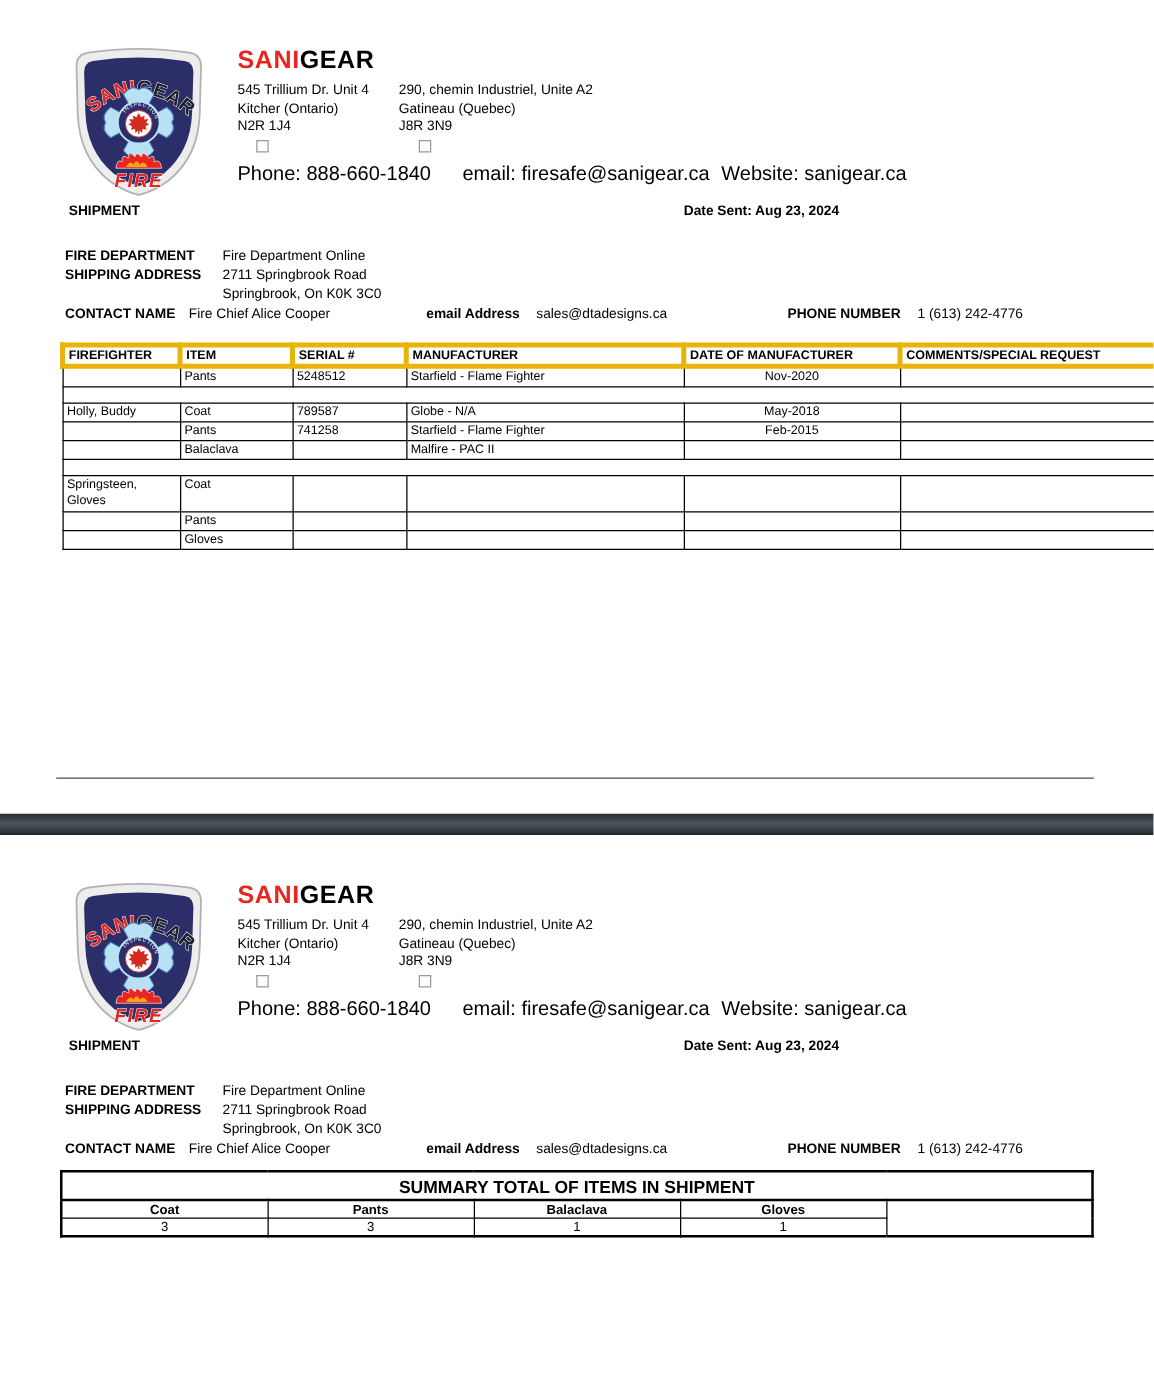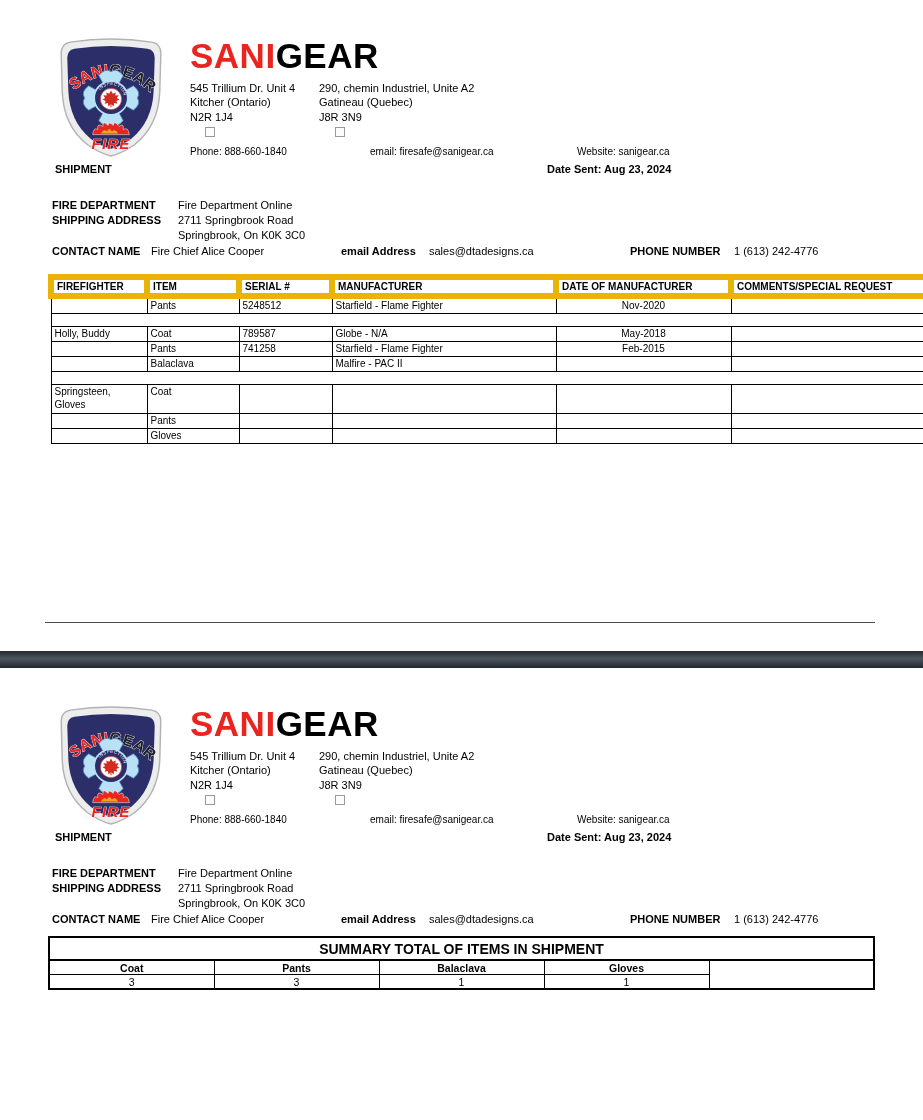--- a/index.html
+++ b/index.html
@@ -9,46 +9,46 @@
     background:linear-gradient(#dfdfdf,#ffffff);}
   .page{position:relative;width:923px;background:#fff;}
   #page1{height:651px;}
   #page2{height:452px;}
   .page-separator{position:relative;width:923px;height:17px;
     background:linear-gradient(#262c30,#4a555c 45%,#39424a 70%,#20262a);}
 
   
   .logo{position:absolute;left:50px;top:34px;width:122px;height:126px;}
   .company{position:absolute;left:190px;top:38px;width:560px;}
-  .brand{font-size:35px;font-weight:bold;letter-spacing:.5px;line-height:1.05;}
+  .brand{font-size:20px;font-weight:bold;letter-spacing:.5px;line-height:1.05;}
   .brand .red{color:#e8251f;}
   .addr-row{display:flex;margin-top:6px;font-size:11px;line-height:14.5px;}
   .addr-col1{width:129px;}
   .cb-row{position:relative;height:13px;margin-top:3px;}
   .checkbox{position:absolute;width:10px;height:10px;border:1.5px solid #9a9a9a;
     background:#fcfcfc;box-sizing:border-box;}
   .cb1{left:15px;} .cb2{left:145px;}
-  .contact-line{position:relative;height:14px;margin-top:6px;font-size:10px;}
+  .contact-line{position:relative;height:14px;margin-top:6px;font-size:16px;}
   .contact-line .phone{position:absolute;left:0;}
   .contact-line .email{position:absolute;left:180px;}
   .contact-line .website{position:absolute;left:387px;}
 
   .shipment-row{position:absolute;left:0;top:163px;width:100%;height:18px;
     font-size:11px;font-weight:bold;}
   .shipment-row .ship-title{position:absolute;left:55px;}
   .shipment-row .date-sent{position:absolute;left:547px;}
 
   .dept-line{position:absolute;left:0;width:100%;height:15px;font-size:11px;}
   .lbl{font-weight:bold;}
   .abs{position:absolute;}
 
   
   .gear-table{position:absolute;left:48px;top:274px;width:827px;
     border-collapse:collapse;table-layout:fixed;border:1.5px solid #000;}
-  .gear-table th{border:6px solid #eab308;font-size:10px;text-align:left;
+  .gear-table th{border:4px solid #eab308;font-size:10px;text-align:left;
     padding:0 3px;height:13px;white-space:nowrap;overflow:hidden;}
   .gear-table td{border:1px solid #000;font-size:10px;padding:0 3px;height:14px;
     vertical-align:top;white-space:normal;overflow:hidden;line-height:13px;}
   .gear-table td.center{text-align:center;}
   .gear-table tr.tall-row td{height:28px;}
   .gear-table tr.spacer-row td{height:12px;border-top:1px solid #000;border-bottom:1px solid #000;}
 
   
   .footer-rule{position:absolute;left:45px;top:622px;width:830px;border-top:1.5px solid #4c4c4c;}
   .page-label{position:absolute;left:45px;top:624px;width:800px;text-align:right;font-size:9.5px;margin-top:44px;}

